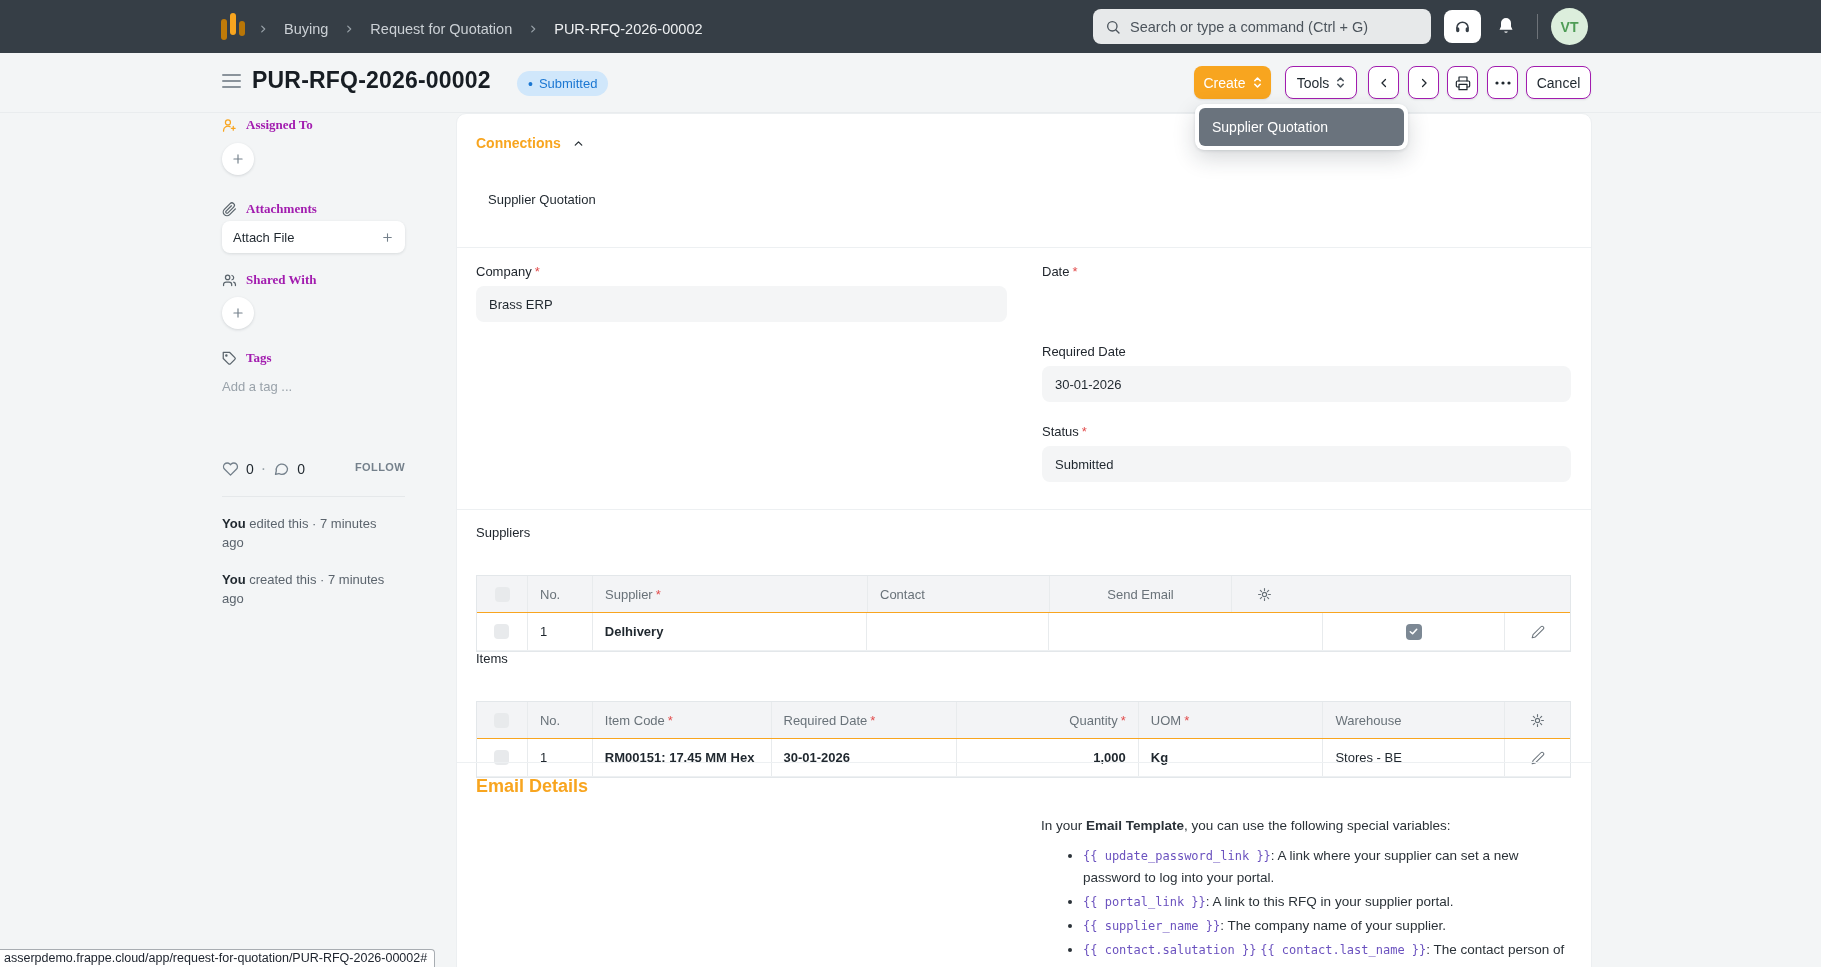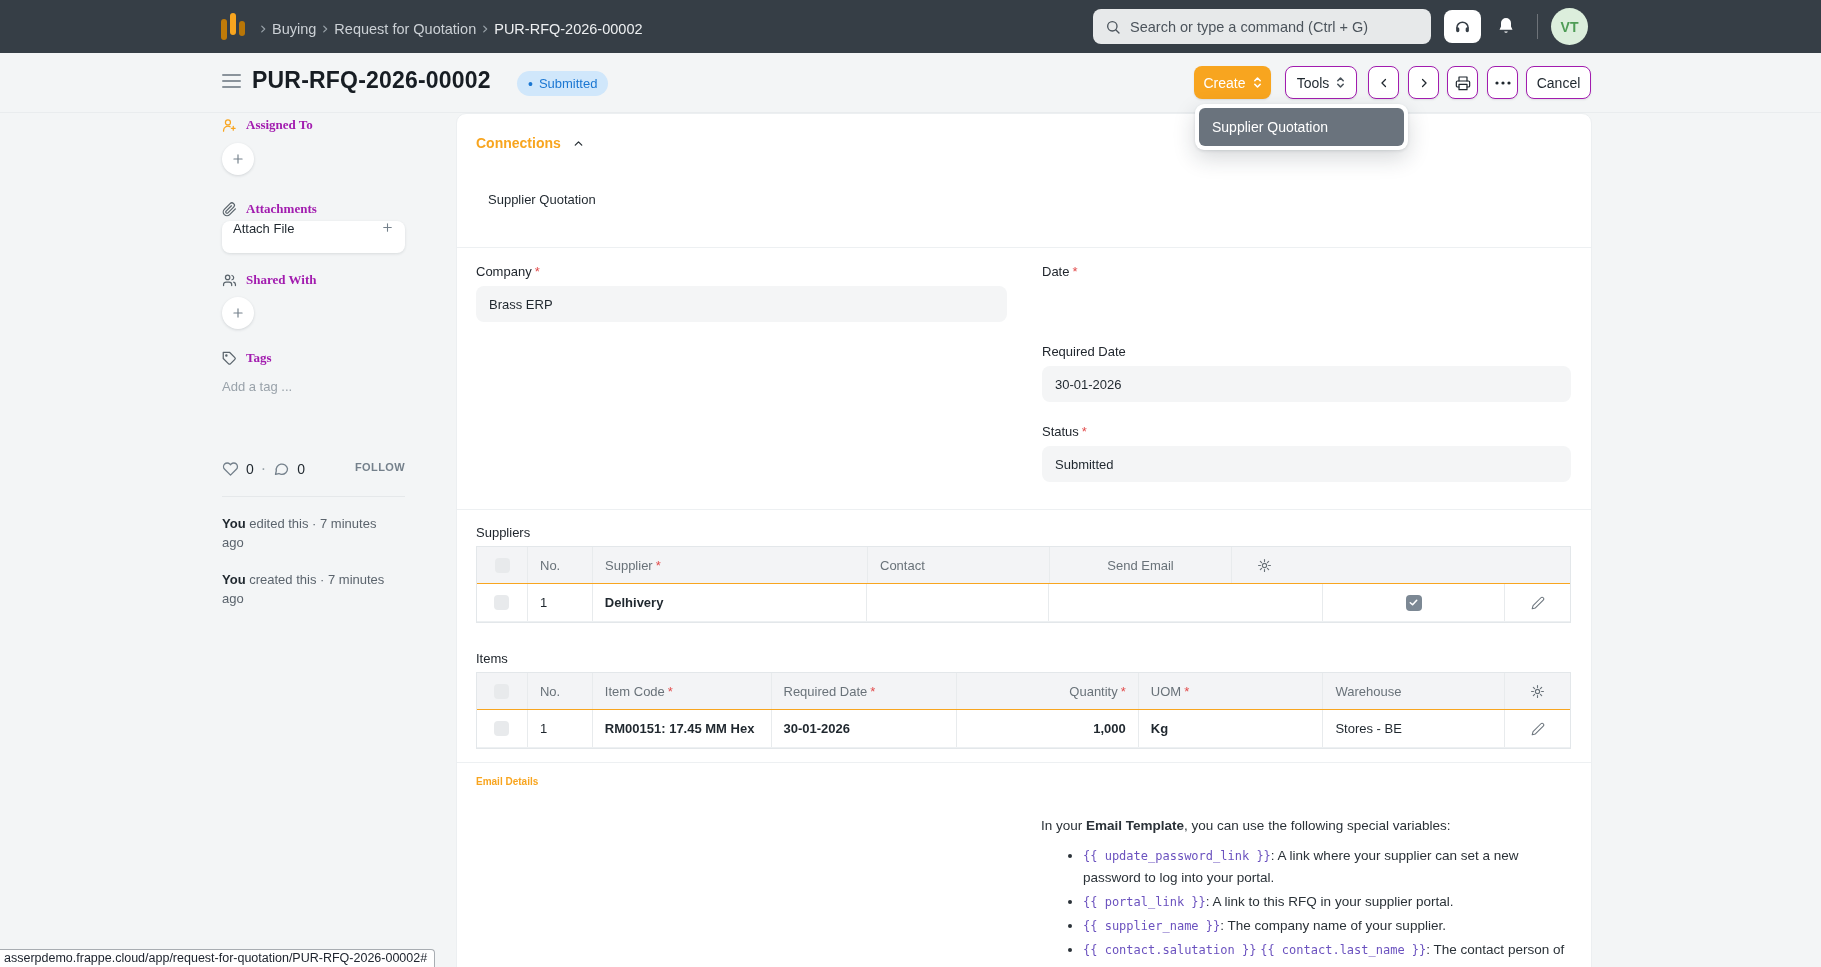--- a/index.html
+++ b/index.html
@@ -8,21 +8,21 @@
     font-family:"Liberation Sans", sans-serif;
     background:#F3F5F6;
     position:relative;
     color:#1F272E;
   }
   svg { display:block; }
 
   
   .navbar { position:absolute; top:0; left:0; width:1821px; height:53px; background:#363E46; }
   .nav-logo { position:absolute; left:220px; top:12px; width:26px; height:29px; cursor:pointer; }
-  .breadcrumb { position:absolute; left:258px; top:0; height:57px; display:flex; align-items:center; gap:4px; }
+  .breadcrumb { position:absolute; left:258px; top:0; height:57px; display:flex; align-items:center; gap:16px; }
   .bc-sep { flex:none; }
   .bc-item { font-size:14.5px; color:#CBD0D5; text-decoration:none; white-space:nowrap; cursor:pointer; }
   .bc-item.current { color:#EDEFF1; }
   .nav-search { position:absolute; left:1093px; top:9px; width:338px; height:35px; background:#E7E9EA; border-radius:8px; display:flex; align-items:center; padding:0 12px; gap:9px; }
   .nav-search input { flex:1; border:none; outline:none; background:transparent; font-family:inherit; font-size:14.5px; color:#4C545C; }
   .nav-search input::placeholder { color:#4C545C; opacity:1; }
   .headset-btn { position:absolute; left:1444px; top:10px; width:37px; height:33px; background:#FFFFFF; border-radius:8px; display:flex; align-items:center; justify-content:center; cursor:pointer; }
   .bell-btn { position:absolute; left:1496px; top:15px; width:22px; height:24px; cursor:pointer; }
   .nav-divider { position:absolute; left:1537px; top:14px; width:1px; height:25px; background:rgba(255,255,255,.28); }
   .avatar { position:absolute; left:1551px; top:8px; width:37px; height:37px; border-radius:50%; background:#DCEEDC; color:#4E9C55; font-size:14px; font-weight:700; display:flex; align-items:center; justify-content:center; cursor:pointer; }
@@ -45,21 +45,21 @@
   .btn-cancel { left:1526px; width:65px; }
 
   
   .dropdown { position:absolute; left:1195px; top:104px; width:213px; background:#FFFFFF; border-radius:9px; box-shadow:0 8px 22px rgba(25,39,52,.18), 0 1px 3px rgba(25,39,52,.12); padding:4px; z-index:30; }
   .dropdown-item { height:38px; border-radius:6px; background:#6A737D; color:#FFFFFF; font-size:14px; display:flex; align-items:center; padding:0 13px; cursor:pointer; }
 
   
   .sidebar { position:absolute; left:222px; top:113px; width:183px; }
   .side-label { position:absolute; left:0; display:flex; align-items:center; gap:9px; font-size:13px; font-weight:600; color:#a21caf; cursor:pointer; white-space:nowrap;font-family:Liberation Serif, serif; }
   .circle-btn { position:absolute; left:0; width:32px; height:32px; border-radius:50%; background:#FFFFFF; box-shadow:0 1px 3px rgba(25,39,52,.15); display:flex; align-items:center; justify-content:center; cursor:pointer; }
-  .attach-btn { position:absolute; left:0; top:108px; width:183px; height:32px; background:#FFFFFF; border-radius:8px; box-shadow:0 1px 3px rgba(25,39,52,.12); display:flex; justify-content:space-between; padding:0 11px; font-size:13px; color:#1F272E; cursor:pointer; }
+  .attach-btn { position:absolute; left:0; top:108px; width:183px; height:32px; background:#FFFFFF; border-radius:8px; box-shadow:0 1px 3px rgba(25,39,52,.12); display:flex; align-items:center; justify-content:space-between; padding:0 11px; font-size:13px; color:#1F272E; cursor:pointer; }
   .add-tag { position:absolute; left:0; top:266px; font-size:13px; color:#99A2AA; cursor:text; }
   .likes-row { position:absolute; left:0; top:347px; width:183px; display:flex; align-items:center; gap:7px; }
   .likes-row .count { font-size:14px; color:#1F272E; }
   .likes-row .sep { color:#9AA3AA; }
   .follow-label { position:absolute; right:0; top:1px; font-size:11px; font-weight:600; letter-spacing:.4px; color:#74808B; cursor:pointer; }
   .side-divider { position:absolute; left:0; top:383px; width:183px; height:1px; background:#E5E8EA; }
   .activity { position:absolute; left:0; width:176px; font-size:13px; line-height:19px; color:#5B646D; }
   .activity b { color:#1F272E; font-weight:700; }
 
   
@@ -67,39 +67,39 @@
   .connections-head { position:absolute; left:19px; top:21px; display:flex; align-items:center; gap:11px; }
   .connections-title { font-size:14px; font-weight:700; color:#F8A51F; }
   .conn-link { position:absolute; left:31px; top:78px; font-size:13px; color:#1F272E; cursor:pointer; }
   .card-divider { position:absolute; left:0; width:1134px; height:1px; background:#EDF0F2; }
   .flabel { position:absolute; font-size:13px; color:#21272E; }
   .req { color:#E24C4C; margin-left:3px; }
   .finput { position:absolute; height:36px; background:#F4F5F6; border-radius:8px; font-size:13px; color:#1F272E; display:flex; align-items:center; padding:0 13px; cursor:text; }
   .section-label { position:absolute; left:19px; font-size:13px; color:#21272E; }
 
   
-  .grid { position:absolute; left:19px; width:1095px; border:1px solid #E3E7EA; background:#fff; }
+  .grid { position:absolute; left:19px; width:1095px; border:1px solid #E3E7EA; background:#fff;margin-top:29px; }
   .grid-header { display:flex; height:37px; background:#F3F4F6; border-bottom:1px solid #F8A51F; }
   .grid-row { display:flex; height:38px; background:#fff; border-bottom:1px solid #EDF0F2; }
   .gc { display:flex; align-items:center; padding:0 12px; border-right:1px solid #E8EBED; overflow:hidden; white-space:nowrap; }
   .gc:last-child { border-right:none; }
   .grid-header .gc { font-size:13px; color:#697279; }
   .grid-row .gc { font-size:13px; color:#1F272E; }
   .gc.center { justify-content:center; }
   .gc.right { justify-content:flex-end; }
   .gc.bold { font-weight:700; }
   
   .s-c1{width:51px;} .s-c2{width:65px;} .s-c3{width:275px;} .s-c4{width:182px;} .s-c5{width:275px;} .s-c6{width:182px;} .s-c7{width:65px;}
   
   .i-c1{width:51px;} .i-c2{width:65px;} .i-c3{width:179px;} .i-c4{width:186px;} .i-c5{width:182px;} .i-c6{width:185px;} .i-c7{width:182px;} .i-c8{width:65px;}
   .rowcheck { width:15px; height:15px; border-radius:4px; background:#E8EAEC; cursor:pointer; }
   .checkbox-checked { width:16px; height:16px; border-radius:4px; background:#7C8894; display:flex; align-items:center; justify-content:center; cursor:pointer; }
 
   
-  .email-head { position:absolute; left:19px; top:662px; font-size:10px; font-weight:700; color:#F8A51F; }
+  .email-head { position:absolute; left:19px; top:662px; font-size:18px; font-weight:700; color:#F8A51F; }
   .email-intro { position:absolute; left:584px; top:701px; width:520px; font-size:13.5px; color:#2B3238; line-height:21px; }
   .email-intro b { font-weight:700; }
   .email-vars { position:absolute; left:584px; top:731px; width:530px; padding-left:42px; }
   .email-vars li { font-size:13.5px; color:#2B3238; line-height:22px; margin-bottom:2px; }
   .email-vars li::marker { color:#2B3238; }
   .code { font-family:"DejaVu Sans Mono", monospace; font-size:12px; color:#6B52BF; }
 
   
   .statusbar { position:absolute; left:0; bottom:0; background:#FEFEFE; border:1px solid #A8ADB2; border-left:none; border-bottom:none; border-top-right-radius:4px; padding:1px 7px 2px 4px; font-size:12.5px; color:#202630; z-index:40; }
 </style>

